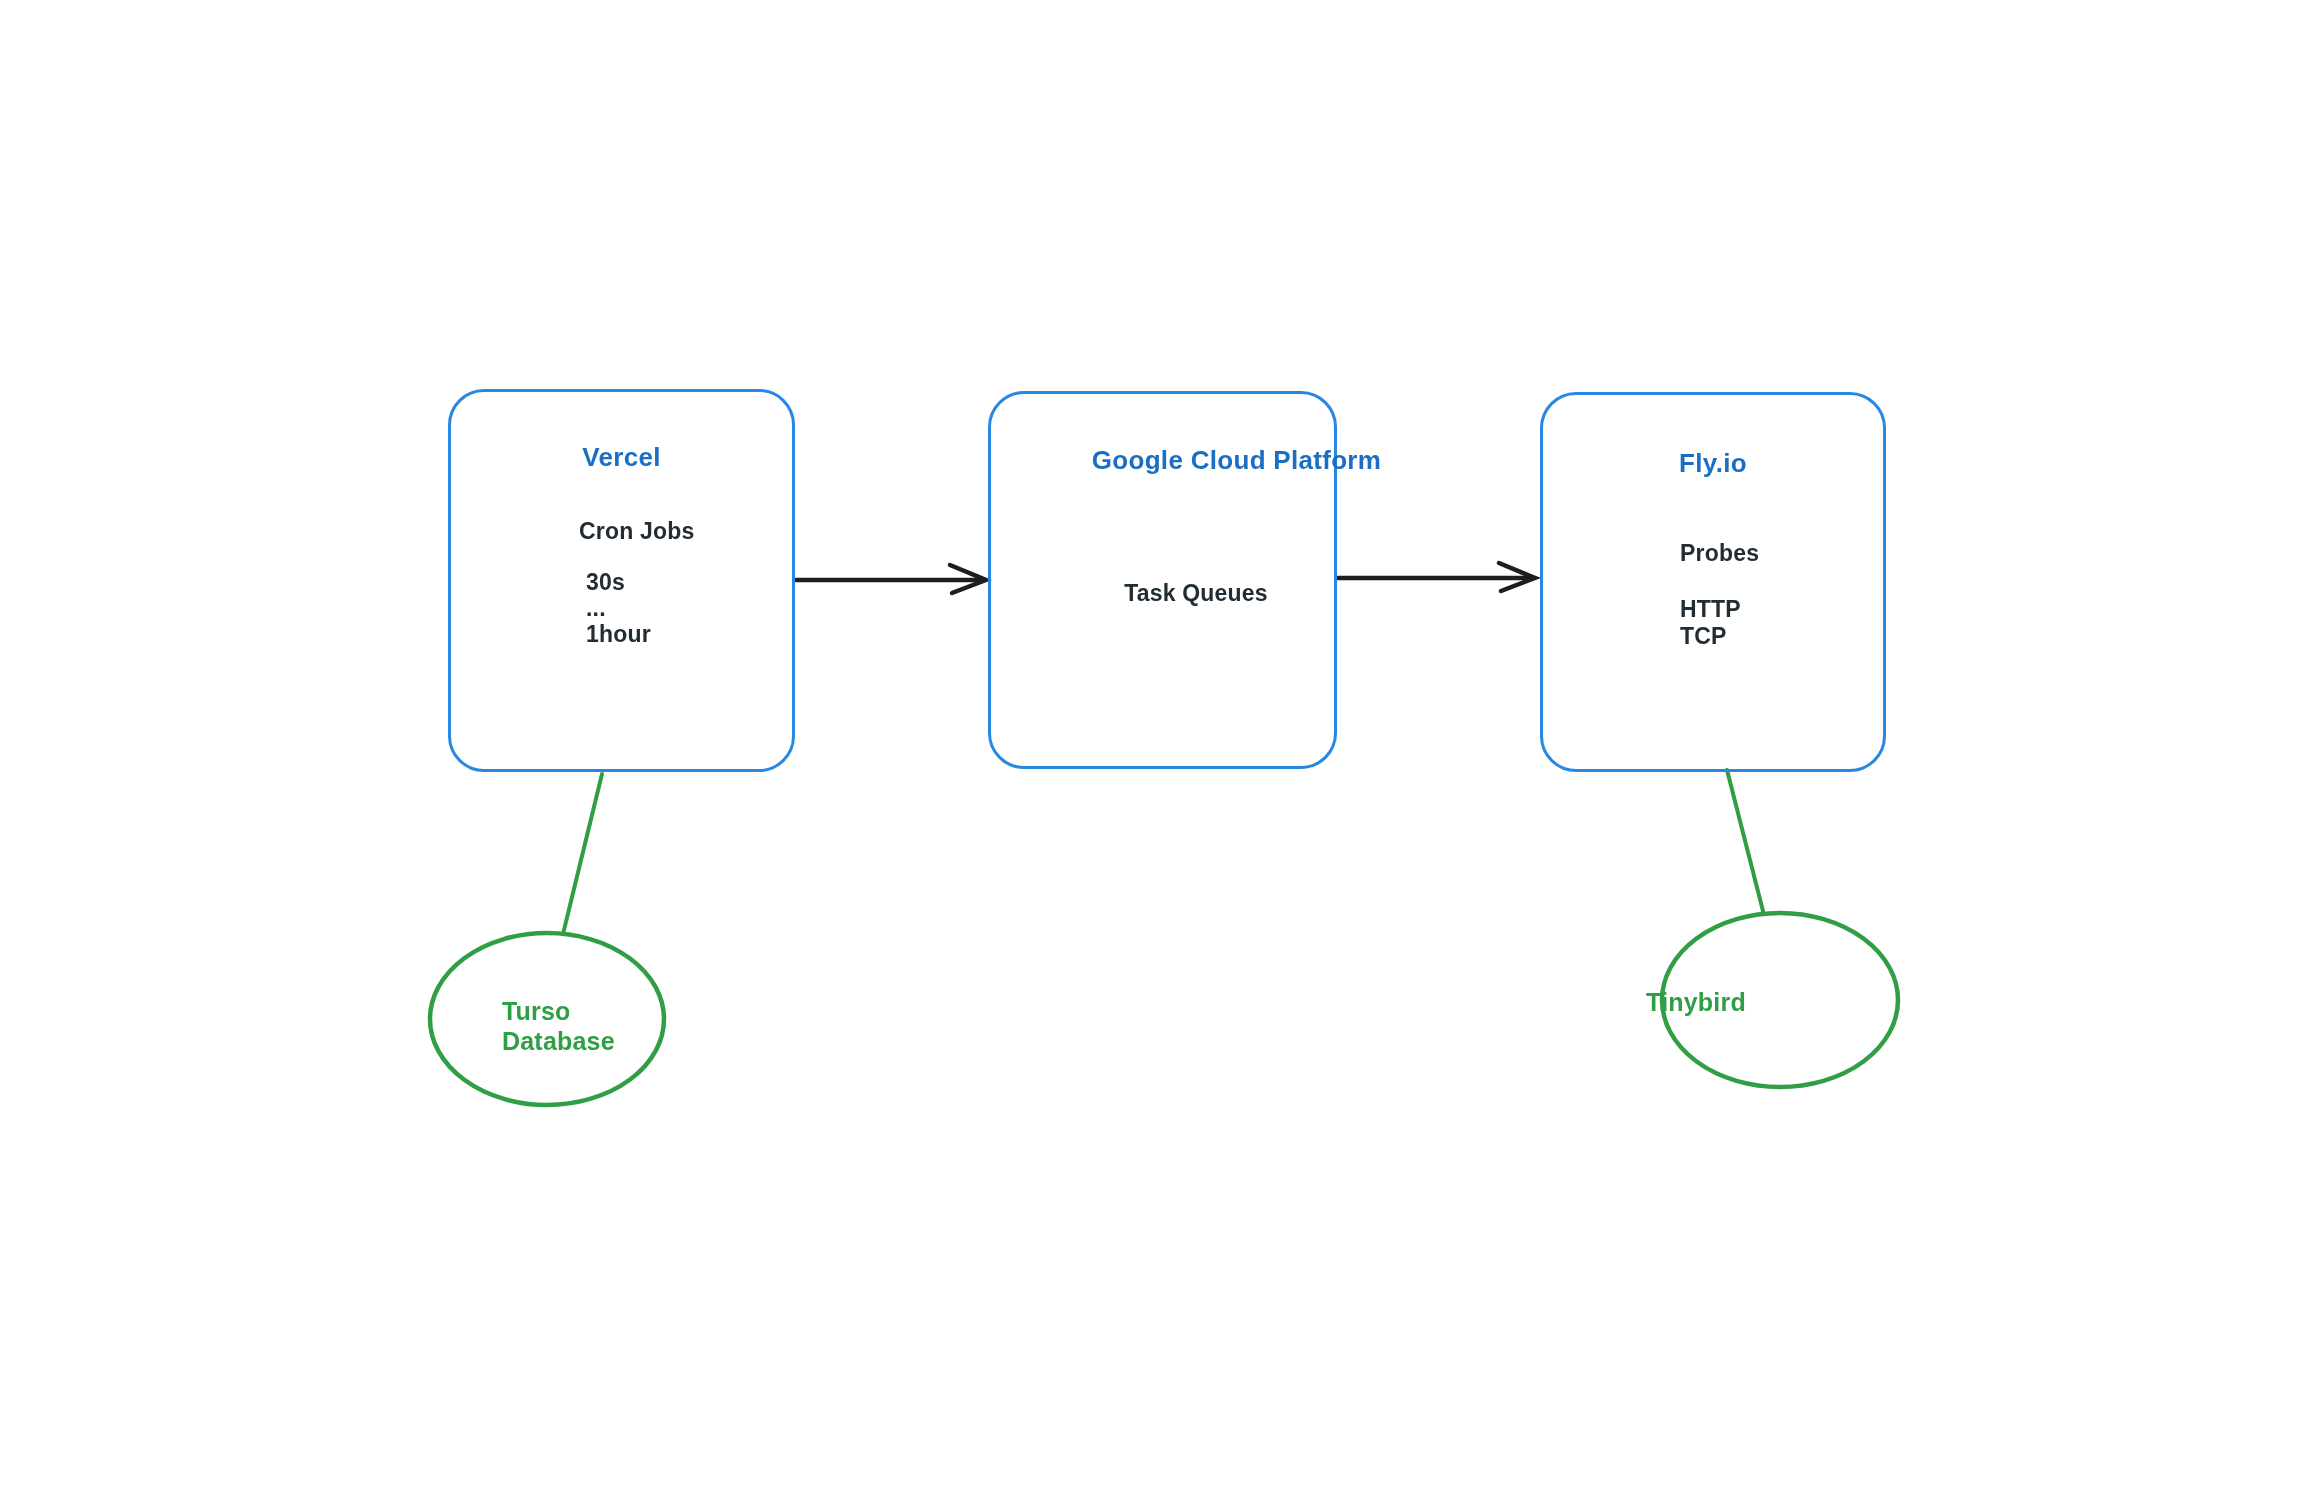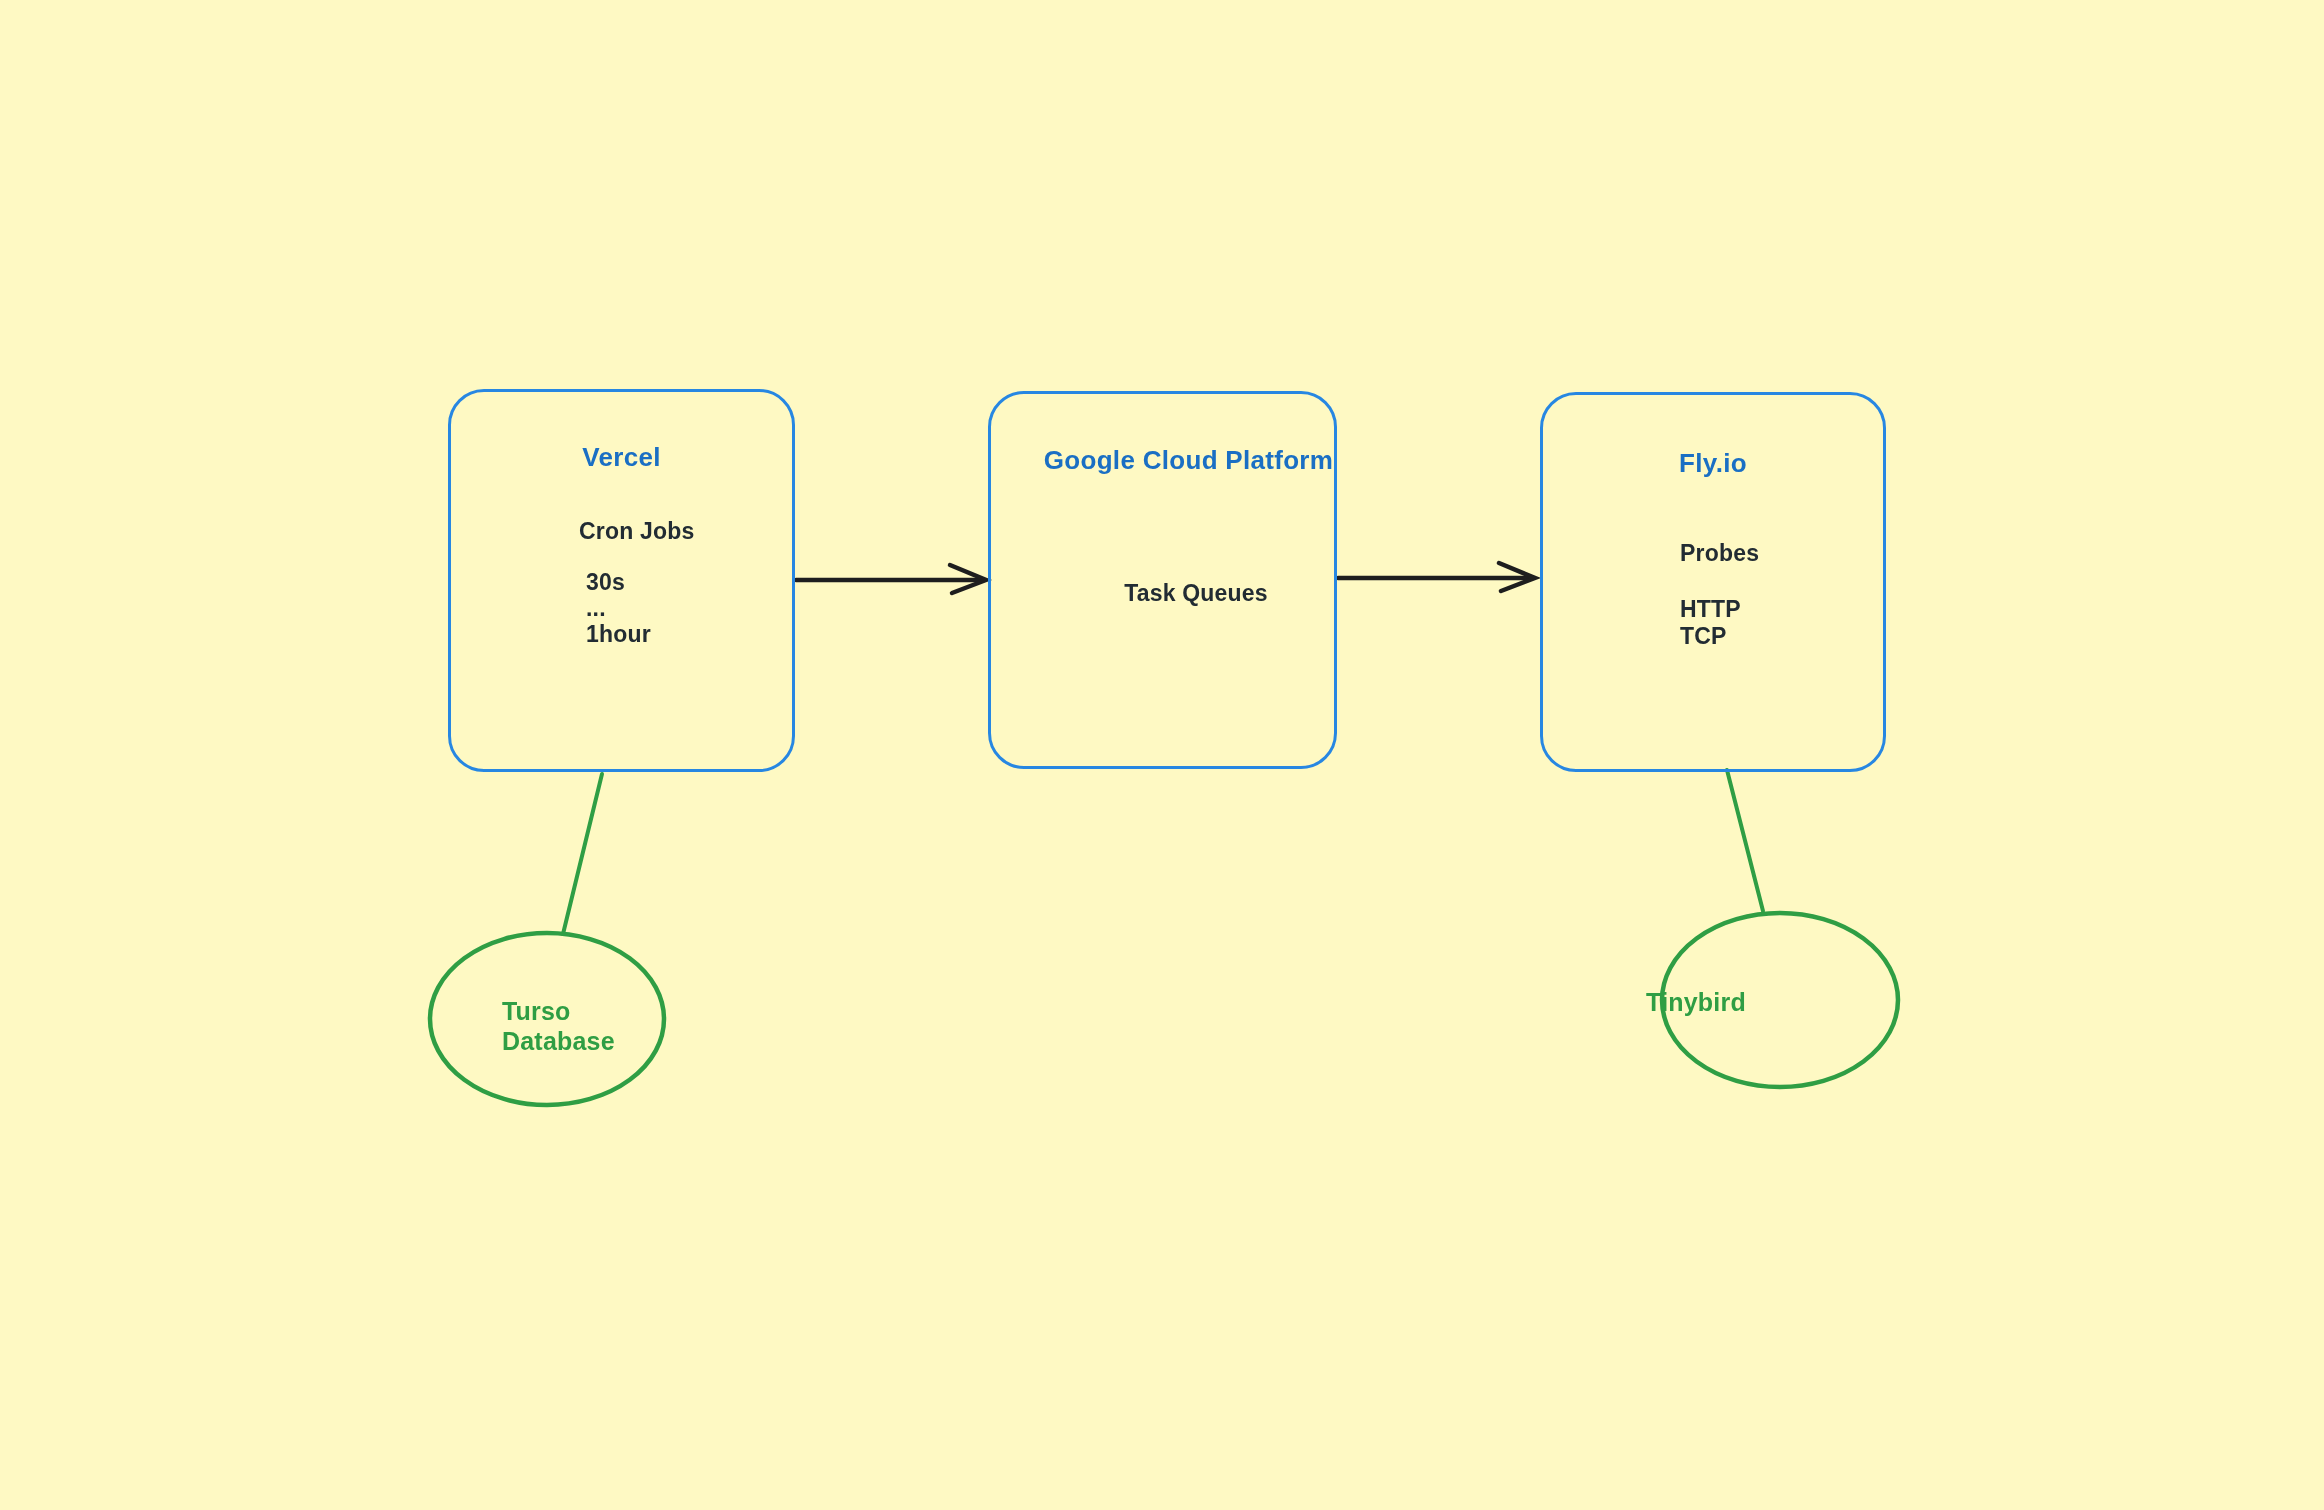--- a/index.html
+++ b/index.html
@@ -5,21 +5,21 @@
   html, body {
     margin: 0;
     padding: 0;
     background: #4b6570;
     font-family: "Liberation Sans", "DejaVu Sans", sans-serif;
   }
   .stage {
     position: relative;
     width: 2324px;
     height: 1510px;
-    background: #fef9c3;
+    background: #ffffff;
     overflow: hidden;
   }
   .connector-layer {
     position: absolute;
     inset: 0;
     width: 2324px;
     height: 1510px;
   }
   .node-box {
     position: absolute;
@@ -44,21 +44,21 @@
   .box-title {
     position: absolute;
     color: #1a6fc4;
     font-size: 26px;
     font-weight: 700;
     text-align: center;
     white-space: nowrap;
     letter-spacing: 0.3px;
   }
   .title-vercel { left: 448px; top: 442px; width: 347px; }
-  .title-gcp    { left: 988px; top: 445px; width: 401px; }
+  .title-gcp    { left: 988px; top: 445px; width: 401px; padding-left: 48px; }
   .title-flyio  { left: 1540px; top: 448px; width: 346px; }
 
   .txt-cron     { left: 542px; top: 518px; margin-left: 37px; }
   .txt-vercel-body { left: 550px; top: 569px; margin-left: 36px; }
   .txt-gcp-body { left: 988px; top: 580px; width: 416px; text-align: center; }
   .txt-probes   { left: 1680px; top: 540px; }
   .txt-flyio-body { left: 1680px; top: 596px; line-height: 27px; }
 
   .ellipse-label {
     position: absolute;

